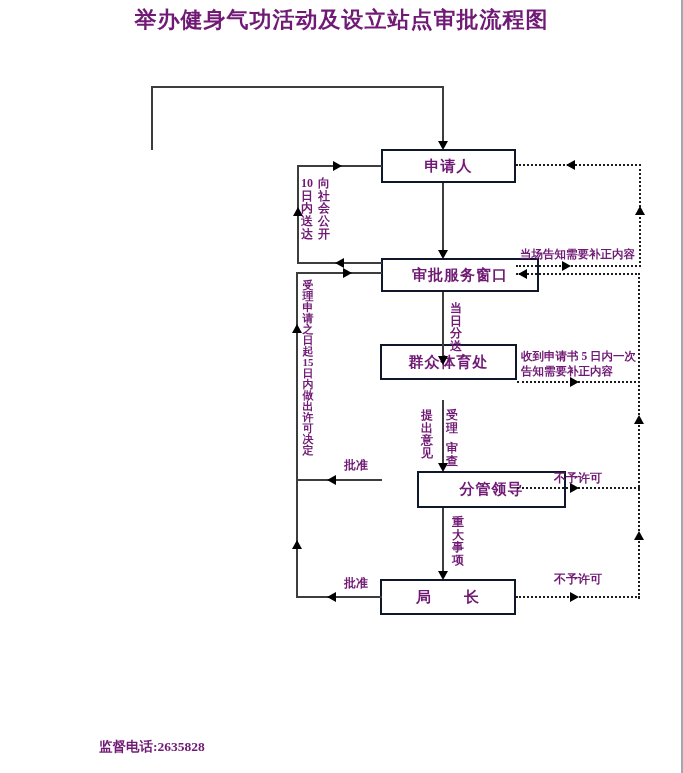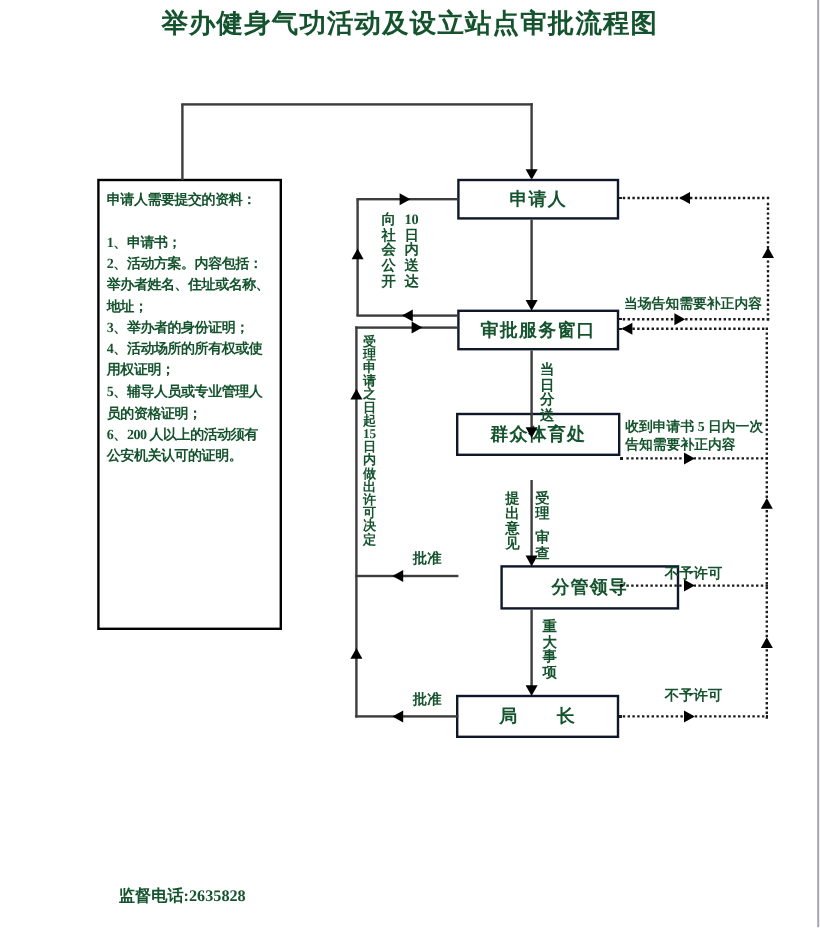--- a/index.html
+++ b/index.html
@@ -1,18 +1,18 @@
 <!DOCTYPE html>
 <html><head>
 <meta charset="utf-8">
 <style>
   html,body{margin:0;padding:0;background:#fff;}
   .page{
     position:relative;width:683px;height:773px;background:#ffffff;overflow:hidden;
-    font-family:"Liberation Serif","DejaVu Serif",serif;color:#14532d;
+    font-family:"Liberation Serif","DejaVu Serif",serif;color:#701a75;
   }
   .title{
     position:absolute;left:0;top:5px;width:683px;text-align:center;
     font-size:22px;font-weight:bold;letter-spacing:1px;
   }
   .panel{
     position:absolute;left:81px;top:149px;width:154px;height:376px;
     border:2px solid #000;box-sizing:border-box;background:#fff;
     padding:7px 4px 0 6px;font-size:11.7px;font-weight:bold;line-height:1.52;
     letter-spacing:-0.4px;white-space:pre-line;word-break:break-all;
@@ -41,43 +41,30 @@
   .footer{position:absolute;left:99px;top:726px;font-size:13.5px;font-weight:bold;margin-top:12px;}
   .page-edge{position:absolute;left:681px;top:0;width:2px;height:773px;background:#a6a6b0;}
 </style>
 </head>
 <body>
 
 <div class="page">
 
   <div class="title">举办健身气功活动及设立站点审批流程图</div>
 
-  <div class="panel">申请人需要提交的资料：
-
-1、申请书；
-2、活动方案。内容包括：
-举办者姓名、住址或名称、
-地址；
-3、举办者的身份证明；
-4、活动场所的所有权或使
-用权证明；
-5、辅导人员或专业管理人
-员的资格证明；
-6、200 人以上的活动须有
-公安机关认可的证明。</div>
 
   <div class="ln" style="left:151px;top:87px;width:2px;height:63px;"></div>
   <div class="ln" style="left:151px;top:86px;width:293px;height:2px;"></div>
   <div class="ln" style="left:442px;top:86px;width:2px;height:57px;"></div>
   <div class="arr down" style="left:438px;top:141px;"></div>
 
   <div class="box" style="left:381px;top:149px;width:135px;height:34px;">
     <span>申请人</span>
   </div>
-  <div class="box" style="left:381px;top:258px;width:135px;height:34px;">
+  <div class="box" style="left:381px;top:258px;width:158px;height:34px;">
     <span>审批服务窗口</span>
   </div>
   <div class="box" style="left:380px;top:344px;width:137px;height:36px;">
     <span>群众体育处</span>
   </div>
   <div class="box" style="left:380px;top:471px;width:149px;height:37px;margin-left:37px;">
     <span>分管领导</span>
   </div>
   <div class="box" style="left:380px;top:579px;width:136px;height:36px;">
     <span>局　　长</span>
@@ -124,21 +111,21 @@
   <div class="dot-v" style="left:638px;top:273px;height:326px;"></div>
   <div class="arr up" style="left:634px;top:415px;"></div>
   <div class="arr up" style="left:634px;top:531px;"></div>
   <div class="dot-h" style="left:517px;top:381px;width:123px;"></div>
   <div class="arr right" style="left:570px;top:377px;"></div>
   <div class="dot-h" style="left:517px;top:487px;width:123px;"></div>
   <div class="arr right" style="left:570px;top:483px;"></div>
   <div class="dot-h" style="left:516px;top:596px;width:124px;"></div>
   <div class="arr right" style="left:570px;top:592px;"></div>
 
-  <div class="vlabel" style="left:299px;top:177px;padding-left:36px;">10
+  <div class="vlabel" style="left:299px;top:177px;">10
 日
 内
 送
 达</div>
   <div class="vlabel" style="left:316px;top:177px;">向
 社
 会
 公
 开</div>
   <div class="vlabel small" style="left:300px;top:280px;">受

